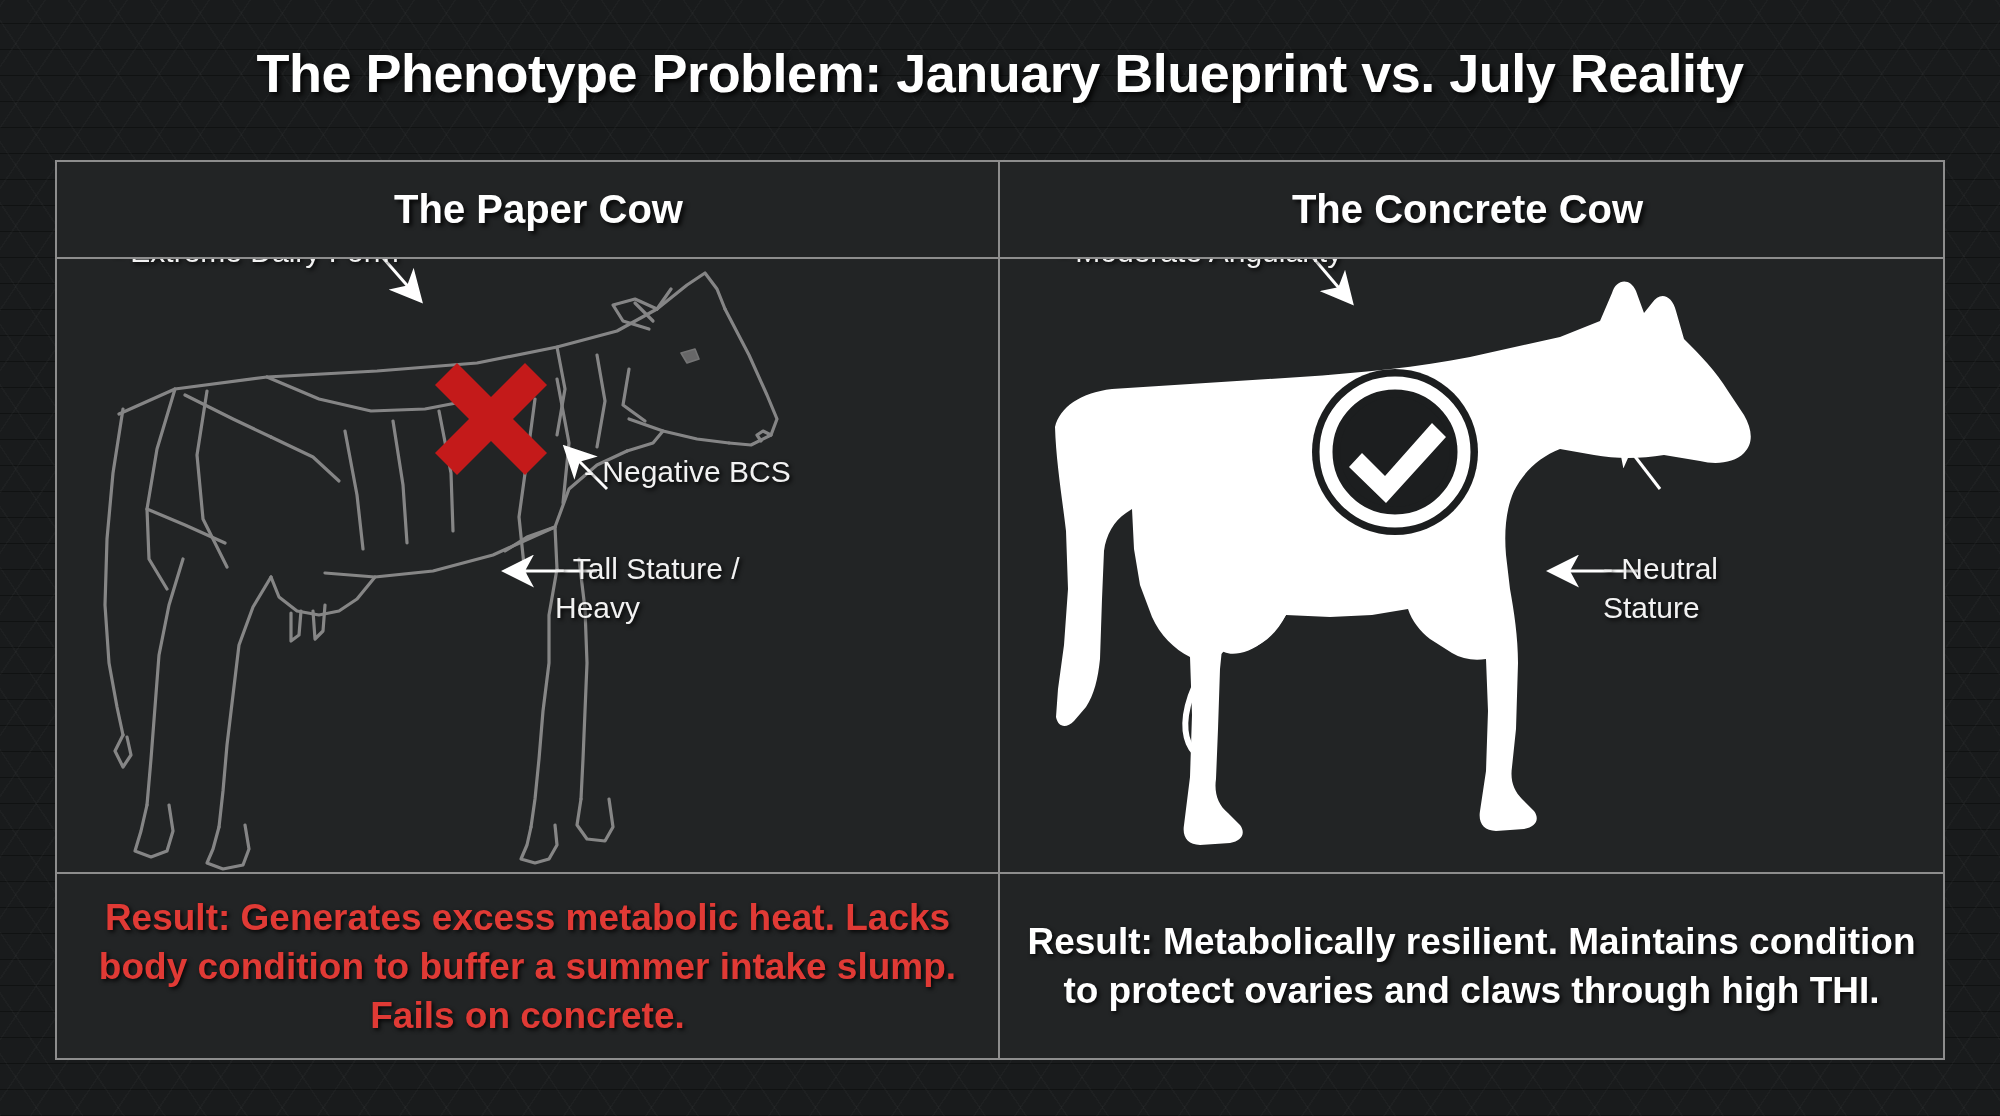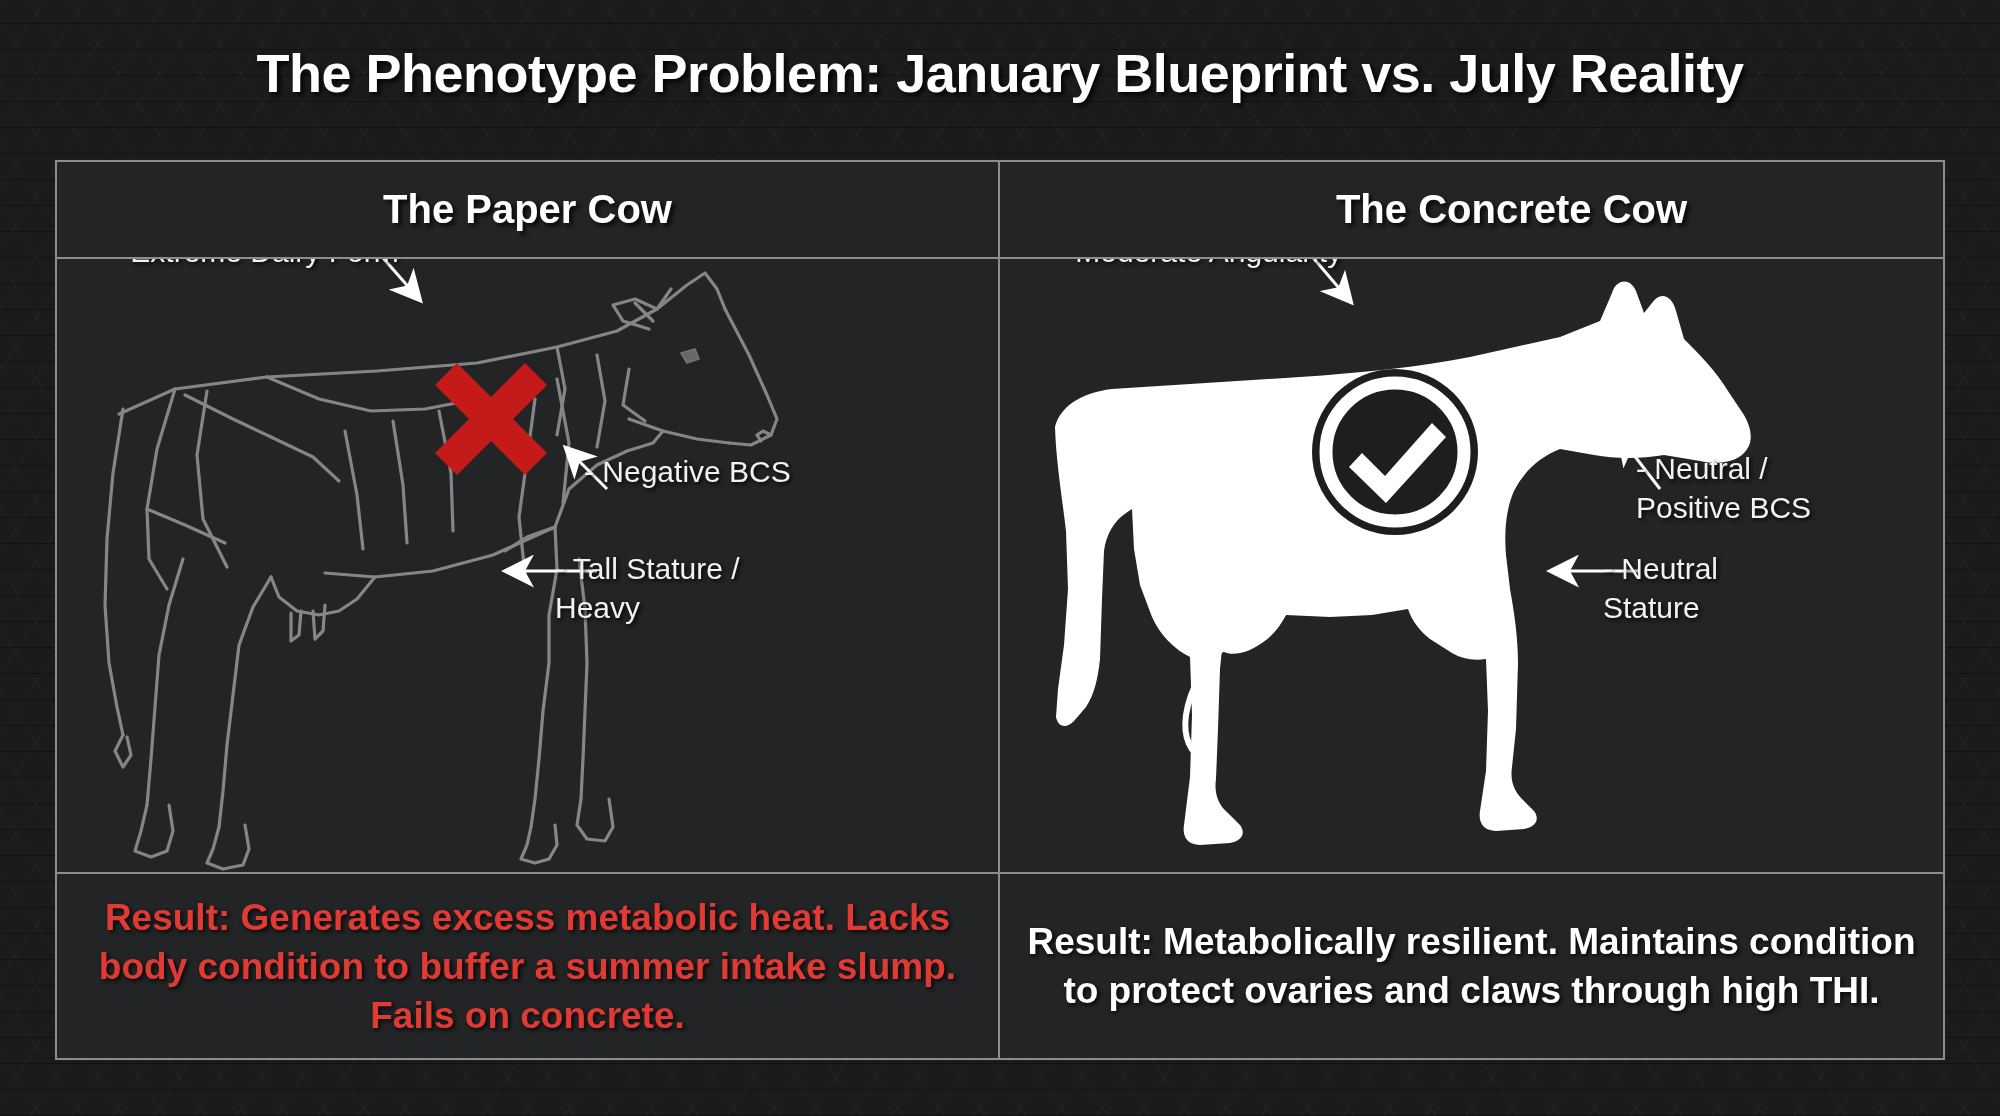--- a/index.html
+++ b/index.html
@@ -72,22 +72,22 @@
     height: 95px;
     display: flex;
     align-items: center;
     justify-content: center;
     color: #ffffff;
     font-family: "Liberation Sans Narrow", "Liberation Sans", sans-serif;
     font-size: 40px;
     font-weight: bold;
     text-shadow: 3px 3px 4px rgba(0,0,0,0.8);
   }
-  .panel-header.left  { left: 57px;  width: 941px; }
-  .panel-header.right { left: 1040px; width: 943px; }
+  .panel-header.left  { left: 57px;  width: 941px; padding-left: 11px; }
+  .panel-header.right { left: 996px; width: 943px; }
 
   
   .panel-body {
     position: absolute;
     top: 259px;
     height: 613px;
     overflow: hidden;
     border-radius: 23px;
   }
   .panel-body.left  { left: 57px;  width: 941px; }
@@ -341,22 +341,20 @@
         </marker>
       </defs>
       <g stroke="#ffffff" stroke-width="3" fill="none" marker-end="url(#ahR)">
         <line x1="310" y1="-5" x2="350" y2="42"></line>
         <line x1="660" y1="230" x2="620" y2="178"></line>
         <line x1="640" y1="312" x2="552" y2="312"></line>
       </g>
     </svg>
 
     <div class="anno" style="left:57px; top:-27px;">- Moderate Angularity</div>
-    <div class="anno" style="left:636px; top:190px;">- Neutral /
-Positive BCS</div>
     <div class="anno" style="left:603px; top:290px;">- Neutral
 Stature</div>
   </div>
 
   <div class="result right">Result: Metabolically resilient. Maintains condition to protect ovaries and claws through high THI.</div>
   <div class="result left">Result: Generates excess metabolic heat. Lacks body condition to buffer a summer intake slump. Fails on concrete.</div>
 
 </div>
 
 </body></html>

